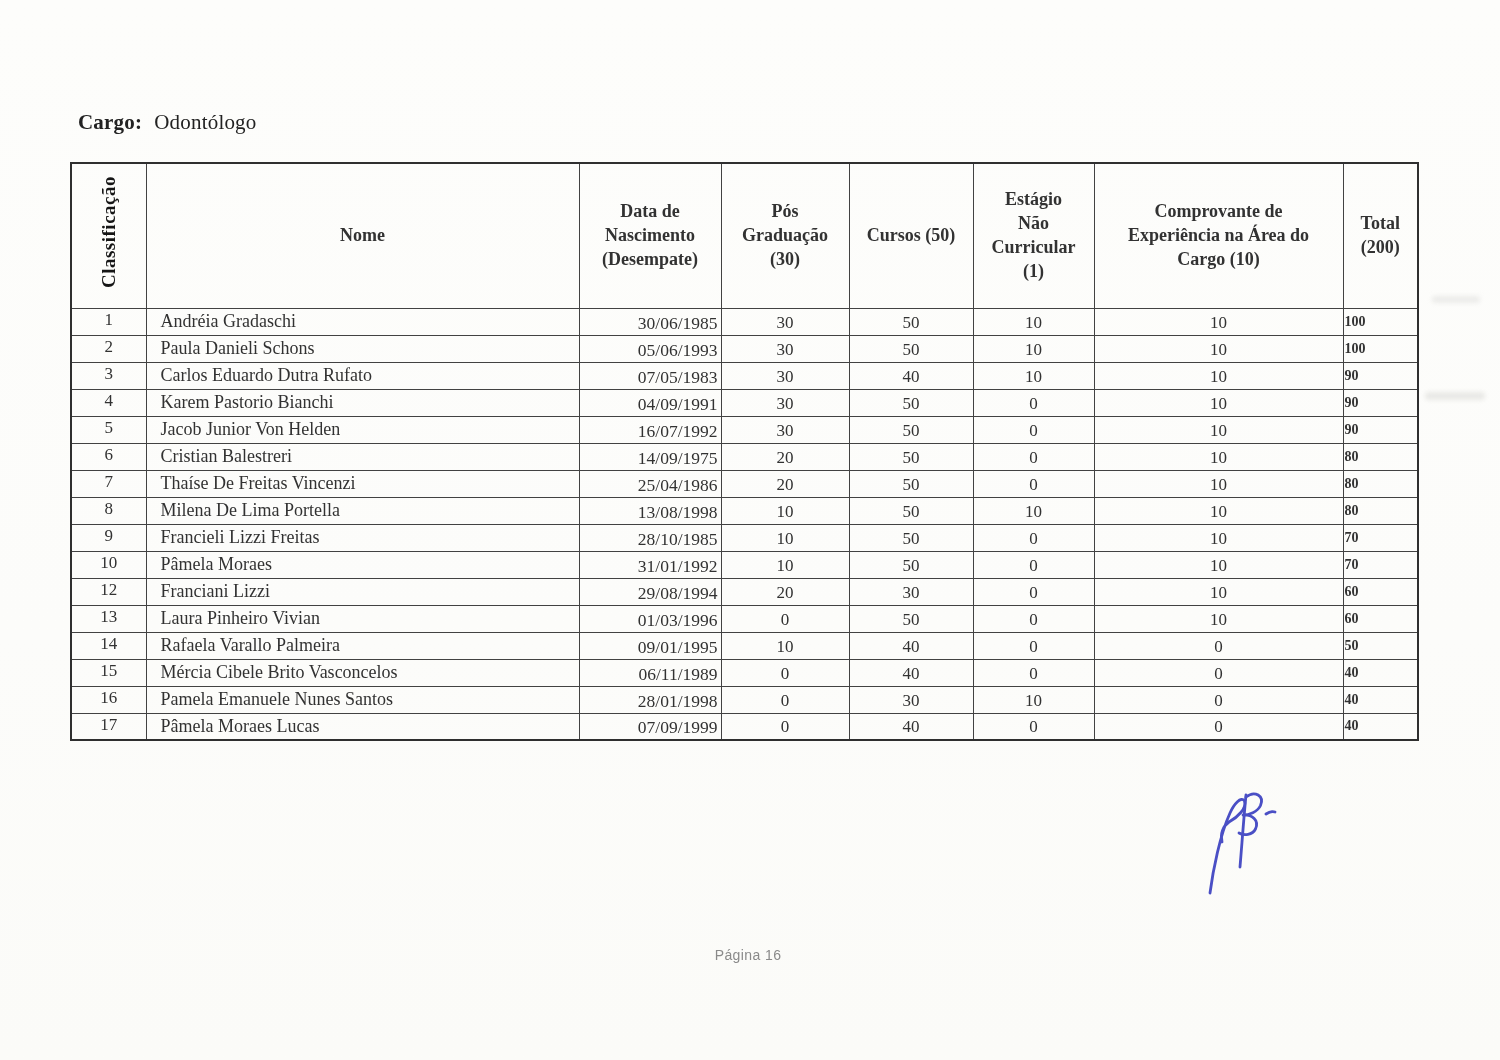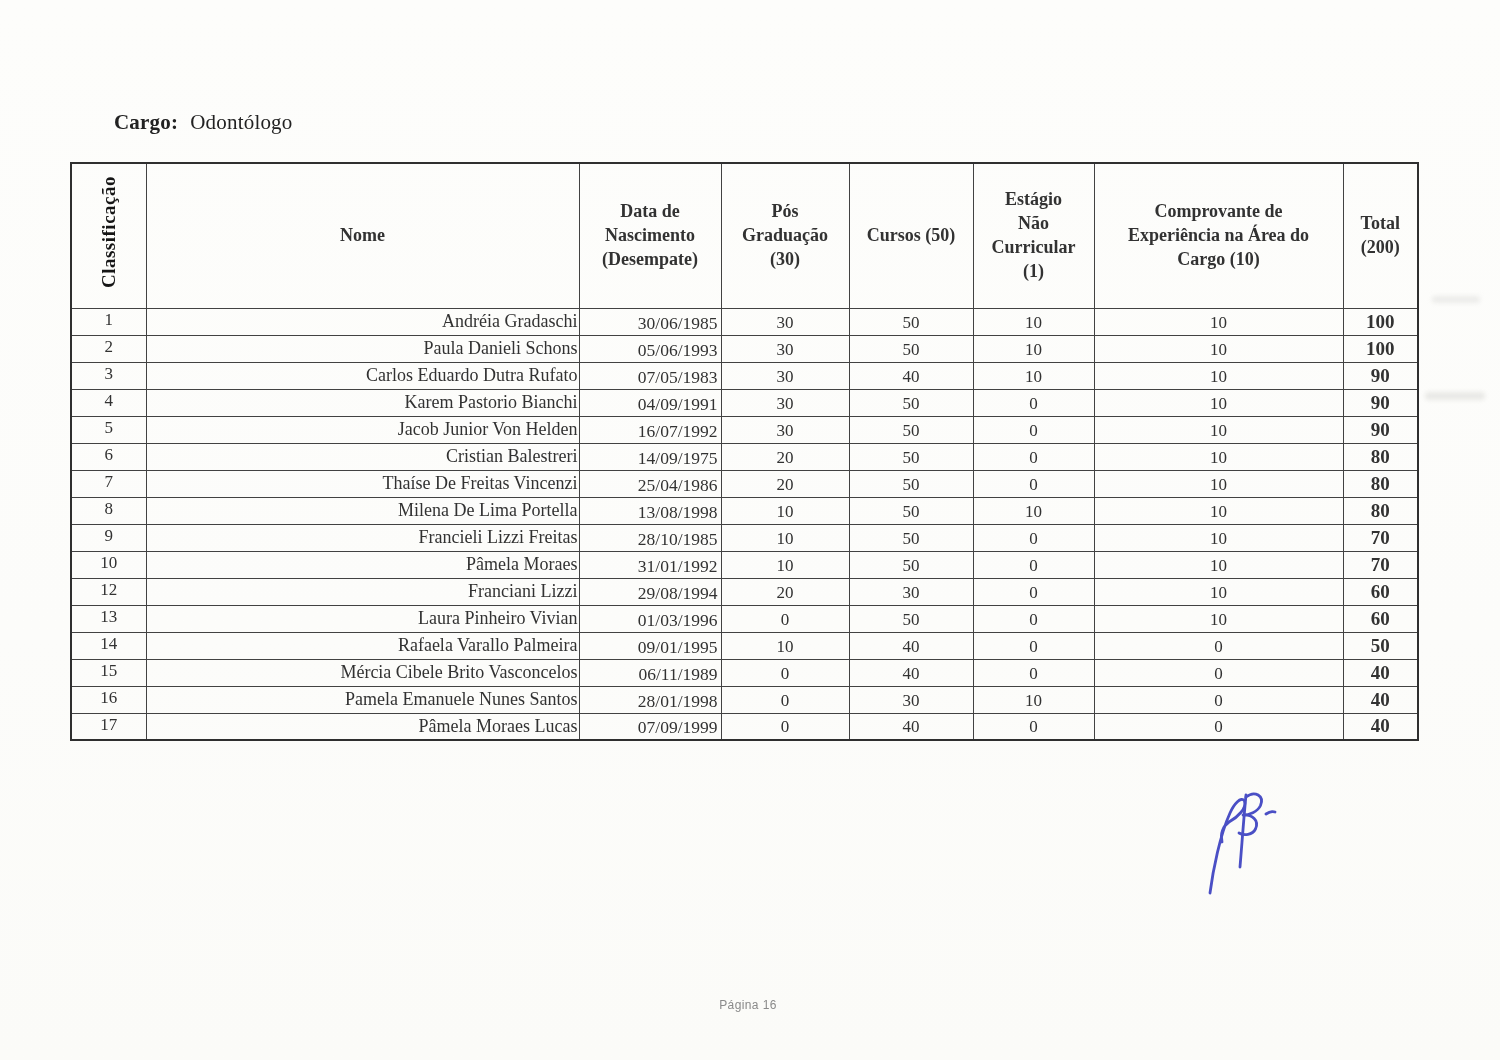--- a/index.html
+++ b/index.html
@@ -19,21 +19,20 @@
     background: linear-gradient(180deg, #fdfdfb 0%, #fcfcfa 60%, #fbfbf8 100%);
   }
   
   .cargo-line {
     position: absolute;
     left: 78px;
     top: 110px;
     font-size: 21px;
     letter-spacing: 0.2px;
     color: #222;
-    margin-left: 36px;
   }
   .cargo-line .lbl { font-weight: bold; margin-right: 12px; }
 
   
   .tbl-wrap {
     position: absolute;
     left: 70px;
     top: 162px;
     width: 1347px;
   }
@@ -71,65 +70,64 @@
     letter-spacing: 0.5px;
     color: #151515;
   }
   td.c-rank {
     text-align: center;
     font-size: 17px;
     vertical-align: top;
     padding-top: 1px;
   }
   td.c-nome {
-    text-align: right;
+    text-align: left;
     font-size: 18px;
-    padding-left: 23px;
+    padding-left: 14px;
     vertical-align: middle;
     white-space: nowrap;
   }
   td.c-data {
     text-align: right;
     font-size: 17.5px;
     padding-right: 3px;
     vertical-align: bottom;
     padding-bottom: 1px;
     white-space: nowrap;
     margin-top: 32px;
   }
   td.c-num {
     text-align: center;
     font-size: 17px;
     vertical-align: bottom;
     padding-bottom: 2px;
   }
   td.c-total {
-    text-align: center;
-    font-size: 19px;
+    font-size: 14px;
     font-weight: bold;
     color: #111;
     vertical-align: middle;
   }
   
   .signature {
     position: absolute;
     left: 1180px;
     top: 785px;
     width: 110px;
     height: 115px;
   }
   
   .footer {
     position: absolute;
     left: 0;
-    top: 998px;
+    top: 947px;
     width: 1496px;
     text-align: center;
     font-family: "Liberation Sans", "DejaVu Sans", sans-serif;
-    font-size: 12px;
+    font-size: 14px;
     color: #8a8a8a;
     letter-spacing: 0.4px;
   }
   
   .smudge {
     position: absolute;
     left: 1425px;
     top: 392px;
     width: 60px;
     height: 8px;

